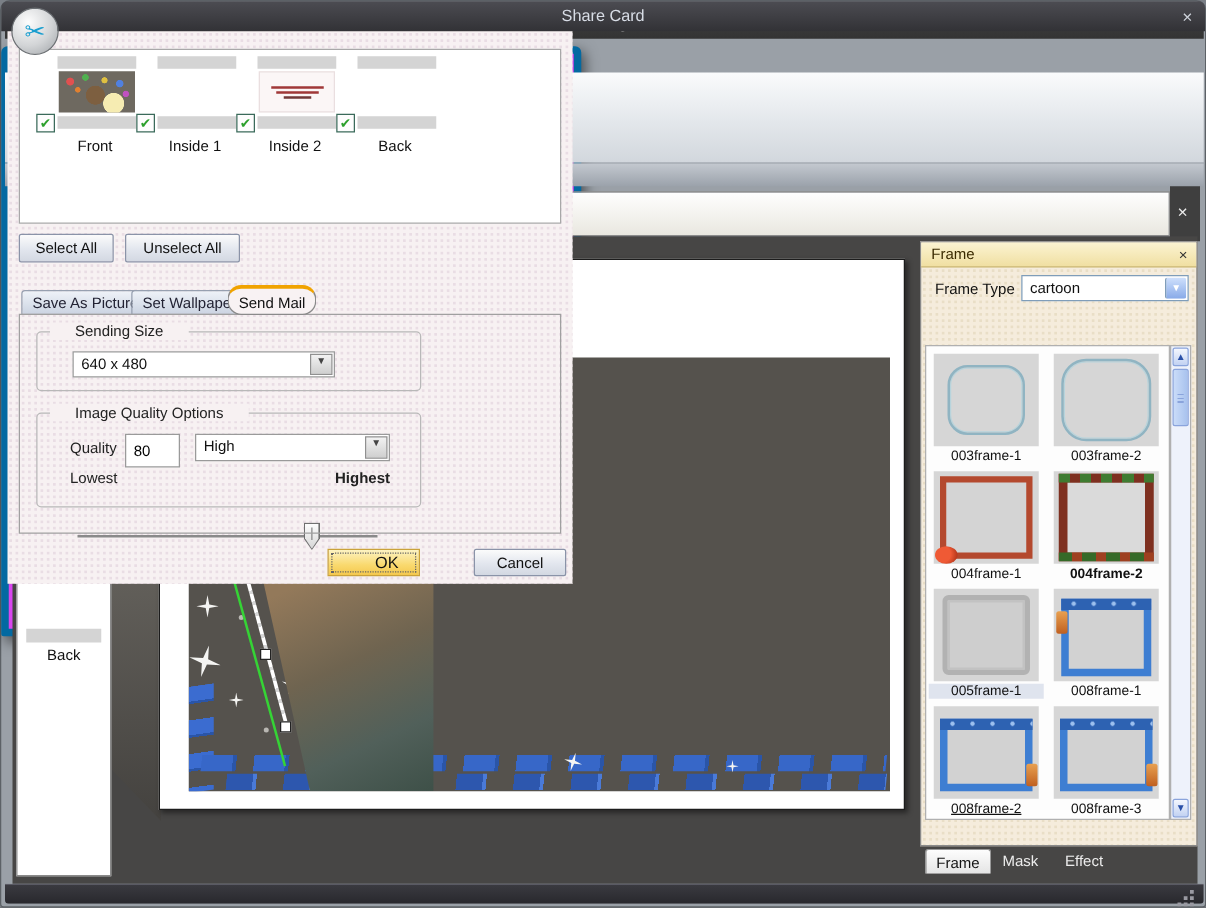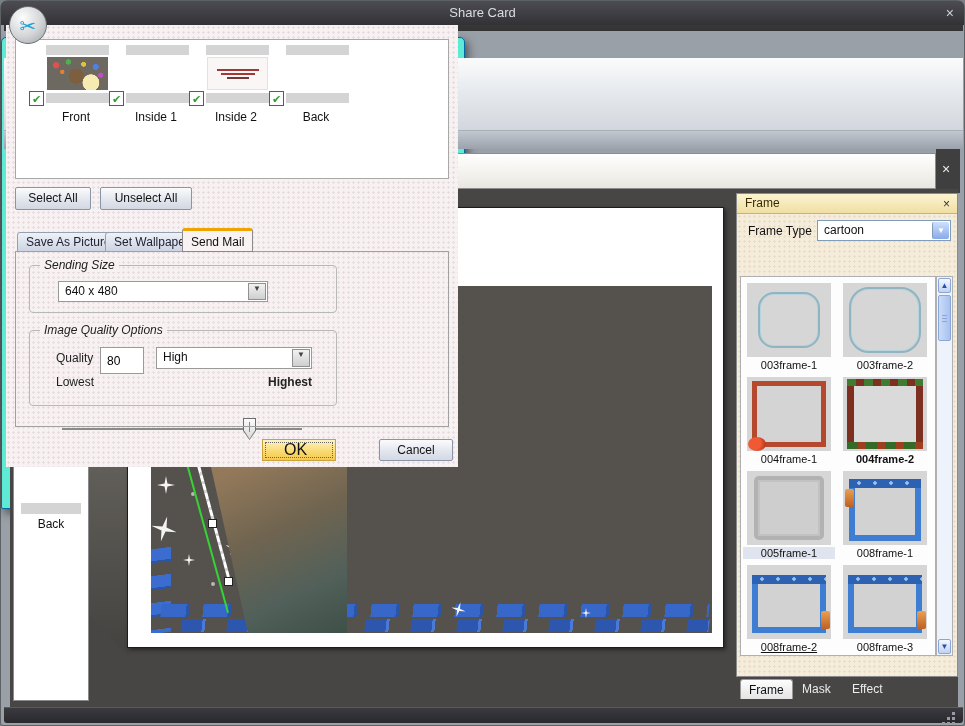--- a/index.html
+++ b/index.html
@@ -103,43 +103,43 @@
   #scr-thumb:after { content:""; position:absolute; left:3px; right:3px; top:19px; height:8px; background:repeating-linear-gradient(180deg,#8aa4dc 0 1px,rgba(0,0,0,0) 1px 3px); }
   #bottom-tabs { left:726px; top:490px; width:222px; height:22px; }
   .btab { position:absolute; top:0; height:20px; line-height:20px; font-size:12px; color:#ececec; padding:0 8px; }
   .btab.active { background:linear-gradient(#fdfdfd,#e4e4e4); color:#111; border-radius:3px 3px 0 0; border:1px solid #999; border-bottom:none; }
 
   
   #statusbar { left:3px; top:706px; width:959px; height:16px; background:linear-gradient(#3a3a40,#28282d); border-top:1px solid #5a5a64; border-radius:0 0 3px 3px; }
   #grip { right:8px; top:4px; width:3px; height:3px; background:#9a9aa2; box-shadow:-5px 5px #9a9aa2, 0 5px #9a9aa2, -10px 10px #9a9aa2, -5px 10px #9a9aa2, 0 10px #9a9aa2; position:absolute; }
 
   
-  #dialog { left:249px; top:128px; width:464px; height:472px; background:#5eead4; border:1px solid #0369a1; border-radius:5px 5px 2px 2px; box-shadow:3px 4px 10px rgba(0,0,0,.5); z-index:50;margin-top:36px; }
+  #dialog { left:249px; top:128px; width:464px; height:472px; background:#d946ef; border:6px solid #0369a1; border-radius:5px 5px 2px 2px; box-shadow:3px 4px 10px rgba(0,0,0,.5); z-index:50;margin-top:36px; }
   #dlg-titlebar { left:0; top:0; width:100%; height:24px; background:linear-gradient(#4c4c52,#323236); border-radius:5px 5px 0 0; }
   #dlg-title { width:100%; top:4px; text-align:center; color:#d8dde6; font-size:13px; }
   #dlg-content { left:5px; top:24px; width:452px; height:442px; background:#f7f1f2;
     background-image:radial-gradient(#e9dde4 1px, rgba(0,0,0,0) 1.2px); background-size:5px 5px; }
   #dlg-pagebox { left:9px; top:14px; width:434px; height:140px; background:#fff; border:1px solid #a8a8a8; }
   .dp-item { position:absolute; top:0; width:96px; height:140px; }
   .dp-bar { position:absolute; left:20px; width:63px; height:10px; background:#d4d4d4; }
   .dp-thumb { position:absolute; left:21px; top:17px; width:61px; height:33px; }
   .dp-check { position:absolute; left:3px; top:51px; width:15px; height:15px; background:#fdfdfd; border:1px solid #3a6a5a; font-size:11px; line-height:14px; text-align:center; color:#2da02d; }
   .dp-label { position:absolute; left:10px; top:70px; width:80px; text-align:center; font-size:12px; color:#111; }
   .win-btn2 { background:linear-gradient(#fbfbfb,#e2e6ee 55%,#d3d8e2); border:1px solid #8a93a8; border-radius:2px; font-size:12px; color:#111; text-align:center; }
   .dtab { position:absolute; height:20px; line-height:19px; padding:0 8px; font-size:12px; color:#223; background:linear-gradient(#eef2f8,#ccd4e2); border:1px solid #97a0b0; border-radius:3px 3px 0 0; z-index:1; }
-  .dtab.active { height:24px; line-height:22px; background:#f8f2f3; border-color:#8a8a8a; border-top:3px solid #f0a300; color:#111; z-index:3; }
+  .dtab.active { height:24px; line-height:22px; background:#f8f2f3; border-color:#8a8a8a; border-top:3px solid #f0a300; color:#111; z-index:3;border-radius:11px; }
   #dlg-panel { left:9px; top:226px; width:434px; height:176px; border:1px solid #a0a0a0; z-index:2; }
   .groupbox { position:absolute; border:1px solid #b8b8b8; border-radius:4px; }
-  .legend { position:absolute; top:-8px; left:10px; background:#f7f1f2; padding:0 4px; font-size:12px; color:#222;font-style:italic; }
+  .legend { position:absolute; top:-8px; left:10px; background:#f7f1f2; padding:0 20px; font-size:12px; color:#222; }
   .slider-track { position:absolute; height:2px; background:#8a8a8a; }
   #slider-thumb { position:absolute; width:13px; height:22px; }
   #slider-thumb .outer { position:absolute; inset:0; background:#6e6e6e; clip-path:polygon(0 0,100% 0,100% 58%,50% 100%,0 58%); }
   #slider-thumb .inner { position:absolute; inset:1px; background:linear-gradient(#fdfdfd,#d6d6d6); clip-path:polygon(0 0,100% 0,100% 58%,50% 100%,0 58%); }
   #slider-thumb .mark { position:absolute; left:6px; top:4px; width:1px; height:10px; background:#888; }
-  #ok-btn { position:absolute; background:linear-gradient(#fdf3c2,#f9d96e 60%,#f4c84e); border:1px solid #caa23a; outline:1px dotted #666; outline-offset:-4px; font-size:16px; color:#111; text-align:left; line-height:20px;padding-left:21px; }
+  #ok-btn { position:absolute; background:linear-gradient(#fdf3c2,#f9d96e 60%,#f4c84e); border:1px solid #caa23a; outline:1px dotted #666; outline-offset:-4px; font-size:13px; color:#111; text-align:center; line-height:20px;padding-left:21px; }
   #cancel-btn { position:absolute; font-size:12px; line-height:20px; }
   .sm { font-size:12px; color:#222; }
 </style>
 </head>
 <body>
 
 <div id="win">
 
   <div id="titlebar" class="abs">
     <div id="title-text" class="abs">Untitled - GreetingCardBuilder</div>

